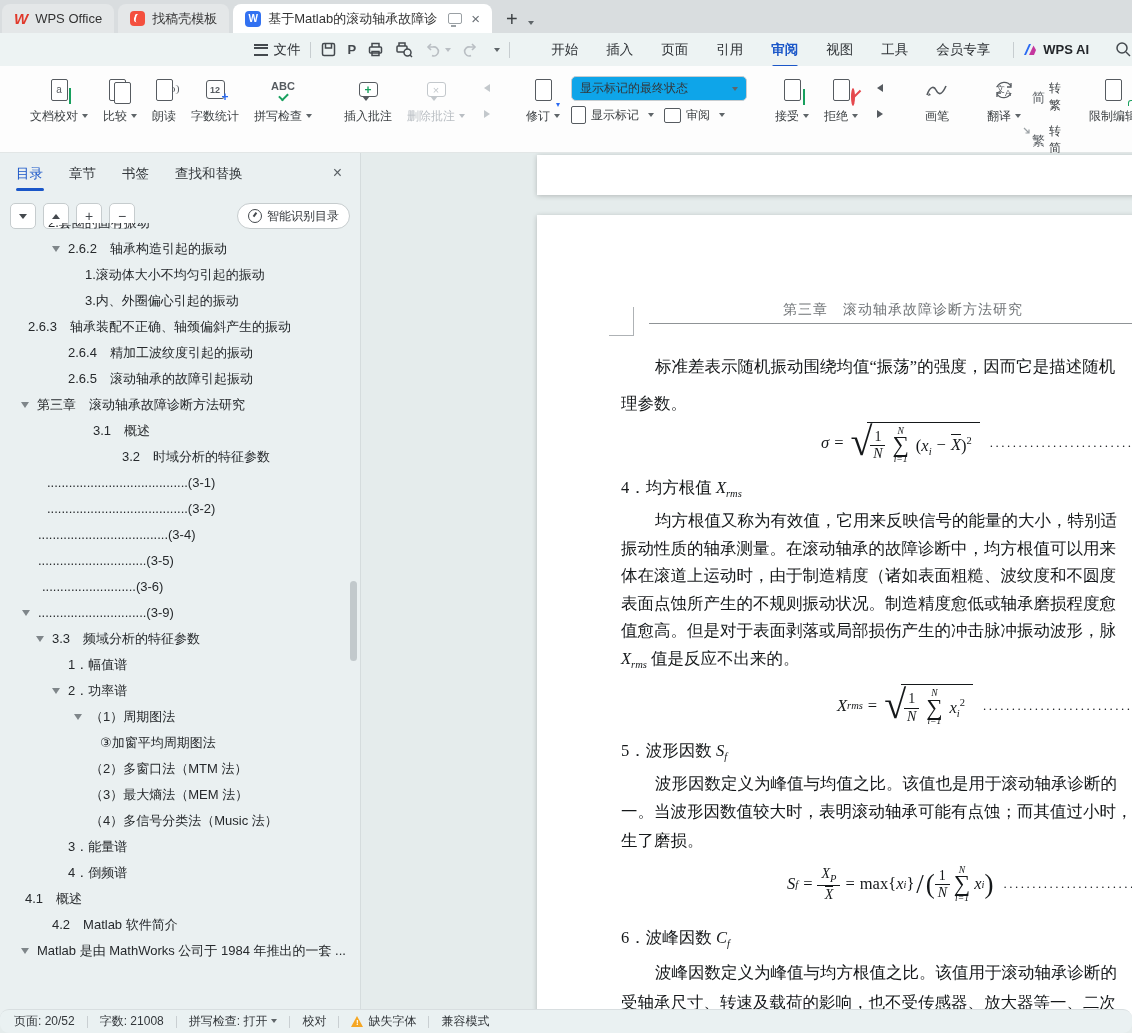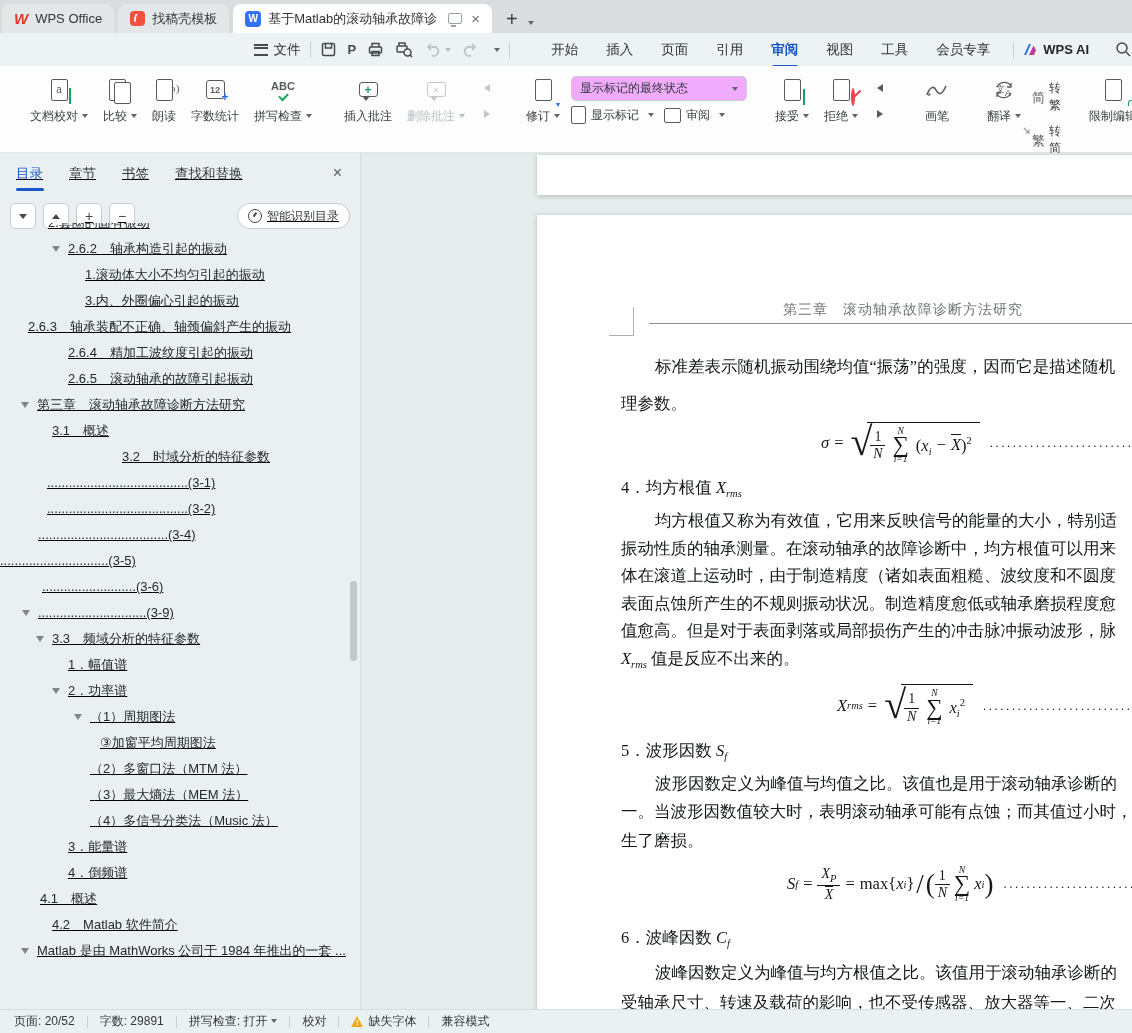--- a/index.html
+++ b/index.html
@@ -66,39 +66,39 @@
   .disabled .bub{border-color:#c3c8cc;}
   .disabled .bub::after{border-top-color:#c3c8cc;}
   .minicol{display:flex;flex-direction:column;gap:4px;margin-top:3px;}
   .miniic{width:22px;height:22px;display:flex;align-items:center;justify-content:center;}
   .arrow-l,.arrow-r{width:0;height:0;border-top:4px solid transparent;border-bottom:4px solid transparent;}
   .arrow-l{border-right:6px solid #c3c8cc;}
   .arrow-r{border-left:6px solid #c3c8cc;}
   .arrow-l.on{border-right-color:#565b60;}
   .arrow-r.on{border-left-color:#565b60;}
   .midcol{display:flex;flex-direction:column;gap:5px;margin-top:2px;}
-  .combo{width:158px;height:23px;border:1px solid #c8cdd0;border-radius:5px;background:#f0abfc;display:flex;
+  .combo{width:158px;height:23px;border:1px solid #c8cdd0;border-radius:5px;background:#0ea5e9;display:flex;
          align-items:center;justify-content:space-between;padding:0 8px;font-size:12px;color:#33373b;}
   .smallrow{display:flex;gap:10px;align-items:center;}
   .sbtn{display:flex;align-items:center;gap:5px;font-size:12px;color:#3c4043;}
   .spg{width:13px;height:16px;border:1.5px solid #565b60;border-radius:2px;background:#fff;position:relative;}
   .wcbox{width:17px;height:17px;border:1.6px solid #565b60;border-radius:3px;font-size:9px;color:#565b60;
          display:flex;align-items:center;justify-content:center;font-weight:600;}
   .abc{font-size:11px;font-weight:700;color:#565b60;letter-spacing:0;line-height:1;}
   .icstack{display:flex;flex-direction:column;align-items:center;gap:1px;}
   .zhico{font-size:13px;color:#565b60;line-height:1;}
   .tpair{display:flex;align-items:center;gap:4px;font-size:12px;color:#3c4043;}
   .soundarcs{position:absolute;right:-6px;top:5px;width:6px;height:10px;}
   .soundarcs i{position:absolute;border:1.4px solid #565b60;border-left:none;border-top:none;border-bottom:none;border-radius:0 6px 6px 0;}
   .soundarcs i:nth-child(1){left:0;top:2px;width:2px;height:5px;}
   .soundarcs i:nth-child(2){left:3px;top:0;width:3px;height:9px;}
   .corner-expand{position:absolute;left:1022px;top:60px;}
 
   
-  .main{display:flex;height:865px;text-decoration:underline;}
+  .main{display:flex;height:865px;}
   .sidebar{width:360px;background:#eaf0f1;border-right:1px solid #d5dcdd;position:relative;overflow:hidden;}
   .sb-tabs{display:flex;align-items:center;height:42px;padding-left:16px;font-size:13.5px;color:#33373b;gap:26px;}
   .sb-tab{position:relative;padding:4px 0;}
   .sb-tab.active{color:#1a56c8;}
   .sb-tab.active::after{content:"";position:absolute;left:50%;transform:translateX(-50%);bottom:-4px;width:28px;height:3px;border-radius:2px;background:#1a56c8;}
   .sb-close{position:absolute;right:18px;top:12px;font-size:16px;color:#5a6065;line-height:1;}
   .sb-ctrls{display:flex;align-items:center;padding:8px 10px 0 10px;}
   .cbtn{width:24px;height:24px;border:1px solid #c6ccce;border-radius:5px;background:#fff;margin-right:7px;
         display:flex;align-items:center;justify-content:center;font-size:14px;color:#44494e;}
   .chev-d{width:0;height:0;border-left:4px solid transparent;border-right:4px solid transparent;border-top:5px solid #44494e;}
@@ -148,21 +148,21 @@
   .fnum{border-bottom:1px solid #15181a;padding:0 4px;}
   .fsum{display:inline-flex;flex-direction:column;align-items:center;line-height:1;}
   .fsum .lim{font-size:9.5px;font-style:italic;}
   .sig{font-size:23px;line-height:.8;}
   .bigp{font-size:27px;font-weight:300;}
   .bigsl{font-size:27px;font-weight:300;margin:0 2px;}
   .fdots{margin-left:10px;letter-spacing:2.5px;font-size:13px;color:#202326;overflow:hidden;}
 
   
   .statusbar{height:23px;background:#eaf1f2;border-top:1px solid #d8dee0;display:flex;align-items:center;
-      font-size:12px;color:#33373b;padding-left:14px;position:absolute;left:0;right:0;bottom:0;}
+      font-size:12px;color:#33373b;padding-left:14px;position:absolute;left:0;right:0;bottom:0;border-radius:9px;}
   .sep{width:1px;height:12px;background:#c9cfd2;margin:0 12px;}
   .warn{position:relative;width:0;height:0;border-left:6px solid transparent;border-right:6px solid transparent;
       border-bottom:11px solid #f5a623;margin-right:5px;}
   .warn span{position:absolute;left:-1.5px;top:2px;font-size:8px;color:#fff;font-weight:700;}
 </style>
 </head>
 <body>
 
 <div class="app">
 
@@ -437,39 +437,39 @@
       </div>
       <div class="toclist">
           <div class="toc-row" style="padding-left: 48px;"><span>2.套圈的固有振动</span></div>
           <div class="toc-row" style="padding-left: 68px;"><span class="tri" style="left: 52px;"></span><span>2.6.2　轴承构造引起的振动</span></div>
           <div class="toc-row" style="padding-left: 85px;"><span>1.滚动体大小不均匀引起的振动</span></div>
           <div class="toc-row" style="padding-left: 85px;"><span>3.内、外圈偏心引起的振动</span></div>
           <div class="toc-row" style="padding-left: 28px;"><span>2.6.3　轴承装配不正确、轴颈偏斜产生的振动</span></div>
           <div class="toc-row" style="padding-left: 68px;"><span>2.6.4　精加工波纹度引起的振动</span></div>
           <div class="toc-row" style="padding-left: 68px;"><span>2.6.5　滚动轴承的故障引起振动</span></div>
           <div class="toc-row" style="padding-left: 37px;"><span class="tri" style="left: 21px;"></span><span>第三章　滚动轴承故障诊断方法研究</span></div>
-          <div class="toc-row" style="padding-left: 52px;"><span>3.1　概述</span></div>
+          <div class="toc-row" style="padding-left: 52px; margin-left: 41px;"><span>3.1　概述</span></div>
           <div class="toc-row" style="padding-left: 32px; text-align: center;"><span>3.2　时域分析的特征参数</span></div>
           <div class="toc-row" style="padding-left: 47px;"><span>.......................................(3-1)</span></div>
           <div class="toc-row" style="padding-left: 47px;"><span>.......................................(3-2)</span></div>
           <div class="toc-row" style="padding-left: 38px;"><span>....................................(3-4)</span></div>
-          <div class="toc-row" style=""><span>..............................(3-5)</span></div>
+          <div class="toc-row" style="padding-left: 38px;"><span>..............................(3-5)</span></div>
           <div class="toc-row" style="padding-left: 42px;"><span>..........................(3-6)</span></div>
           <div class="toc-row" style="padding-left: 38px;"><span class="tri" style="left: 22px;"></span><span>..............................(3-9)</span></div>
           <div class="toc-row" style="padding-left: 52px;"><span class="tri" style="left: 36px;"></span><span>3.3　频域分析的特征参数</span></div>
           <div class="toc-row" style="padding-left: 68px;"><span>1．幅值谱</span></div>
           <div class="toc-row" style="padding-left: 68px;"><span class="tri" style="left: 52px;"></span><span>2．功率谱</span></div>
           <div class="toc-row" style="padding-left: 90px;"><span class="tri" style="left: 74px;"></span><span>（1）周期图法</span></div>
           <div class="toc-row" style="padding-left: 100px;"><span>③加窗平均周期图法</span></div>
           <div class="toc-row" style="padding-left: 90px;"><span>（2）多窗口法（MTM 法）</span></div>
           <div class="toc-row" style="padding-left: 90px;"><span>（3）最大熵法（MEM 法）</span></div>
           <div class="toc-row" style="padding-left: 90px;"><span>（4）多信号分类法（Music 法）</span></div>
           <div class="toc-row" style="padding-left: 68px;"><span>3．能量谱</span></div>
           <div class="toc-row" style="padding-left: 68px;"><span>4．倒频谱</span></div>
-          <div class="toc-row" style="padding-left: 40px;"><span>4.1　概述</span></div>
+          <div class="toc-row" style="padding-left: 25px;"><span>4.1　概述</span></div>
           <div class="toc-row" style="padding-left: 52px;"><span>4.2　Matlab 软件简介</span></div>
           <div class="toc-row" style="padding-left: 37px;"><span class="tri" style="left: 21px;"></span><span>Matlab 是由 MathWorks 公司于 1984 年推出的一套 ...</span></div>
         </div>
       <div class="sb-scroll"></div>
     </div>
 
     <div class="docarea">
       <div class="pagebox page1"></div>
       <div class="pagebox page2">
         <div class="pg-header">
@@ -580,21 +580,21 @@
               <div class="dline">化的影响。通过对波峰因数值随时间变化趋势的监测，可以有效地对</div>
             </div>
         </div>
       </div>
     </div>
   </div>
 
   <div class="statusbar">
     <span>页面: 20/52</span>
     <span class="sep"></span>
-    <span>字数: 29891</span>
+    <span>字数: 21008</span>
     <span class="sep"></span>
     <span><span>拼写检查: 打开</span><span class="dd"></span></span>
     <span class="sep"></span>
     <span>校对</span>
     <span class="sep"></span>
     <span class="warn">
         <span>!</span>
       </span>
     <span>缺失字体</span>
     <span class="sep"></span>

